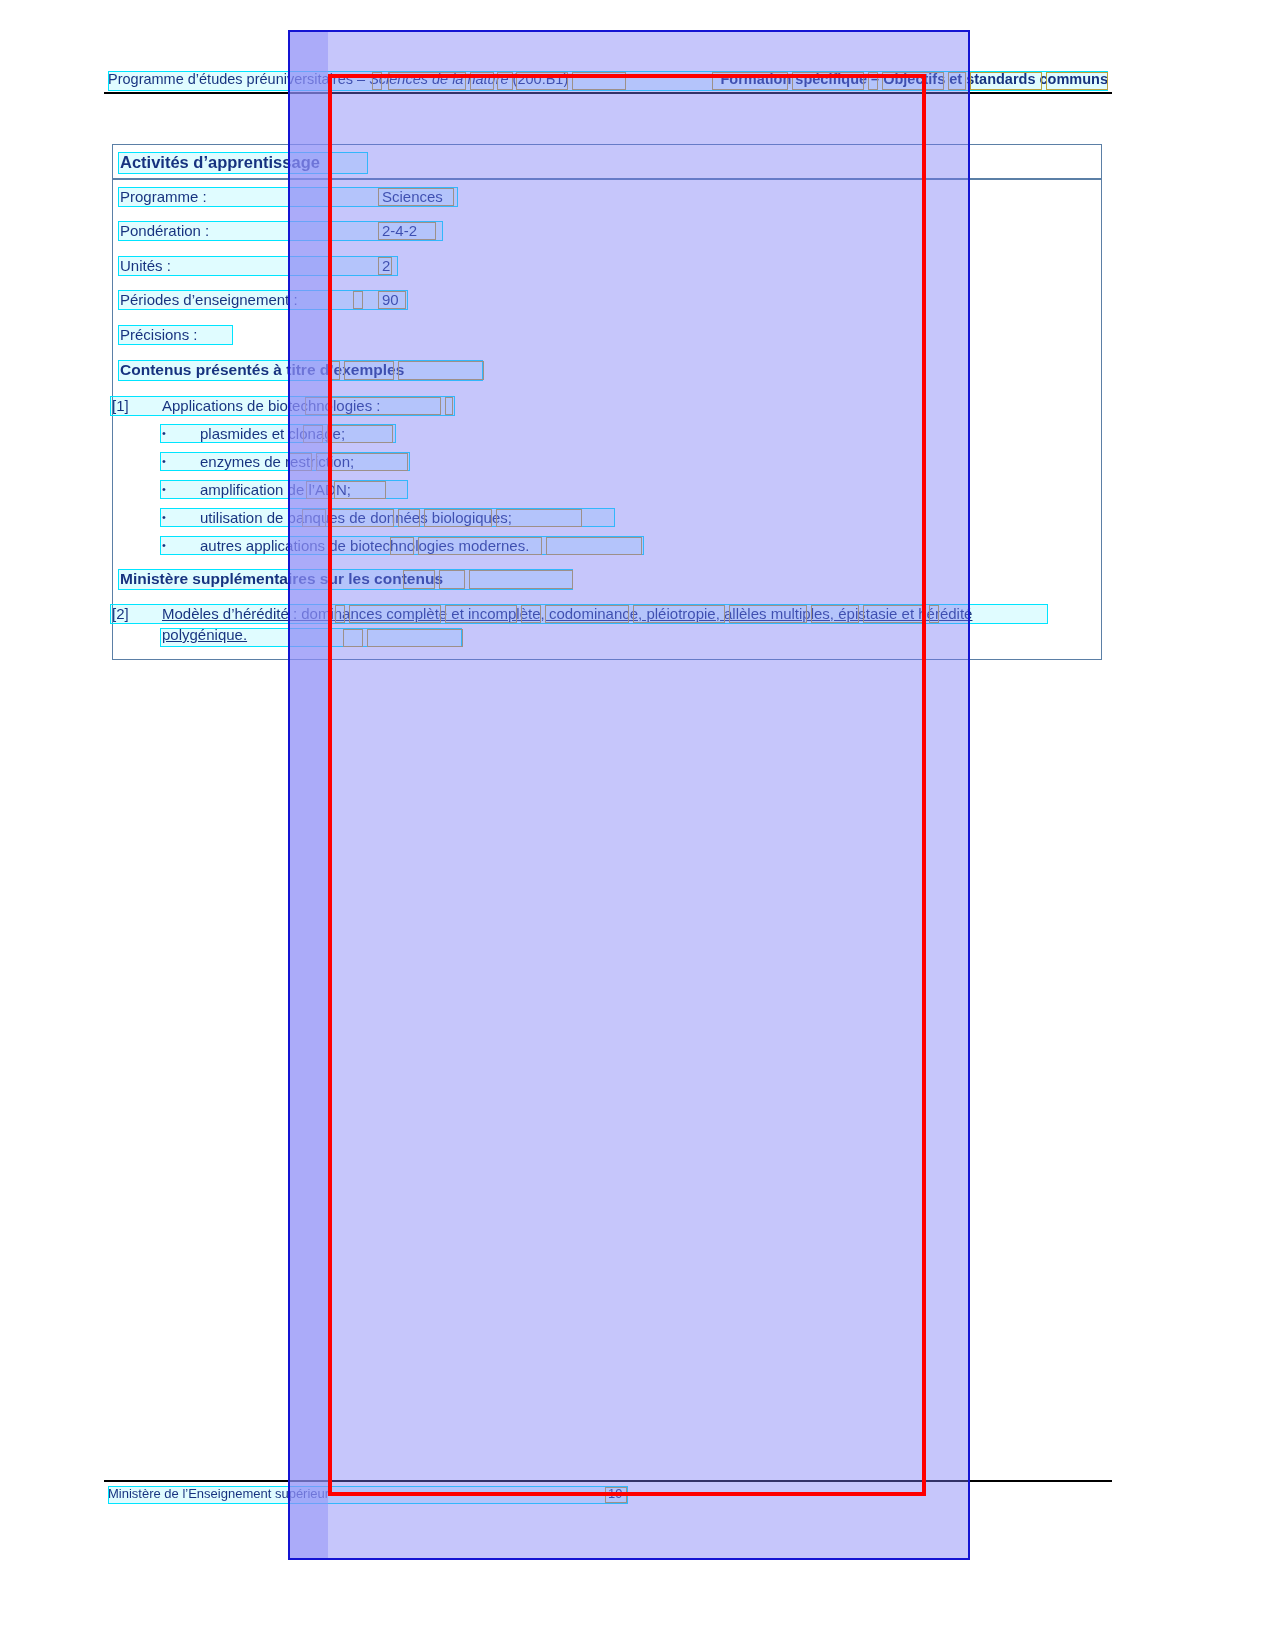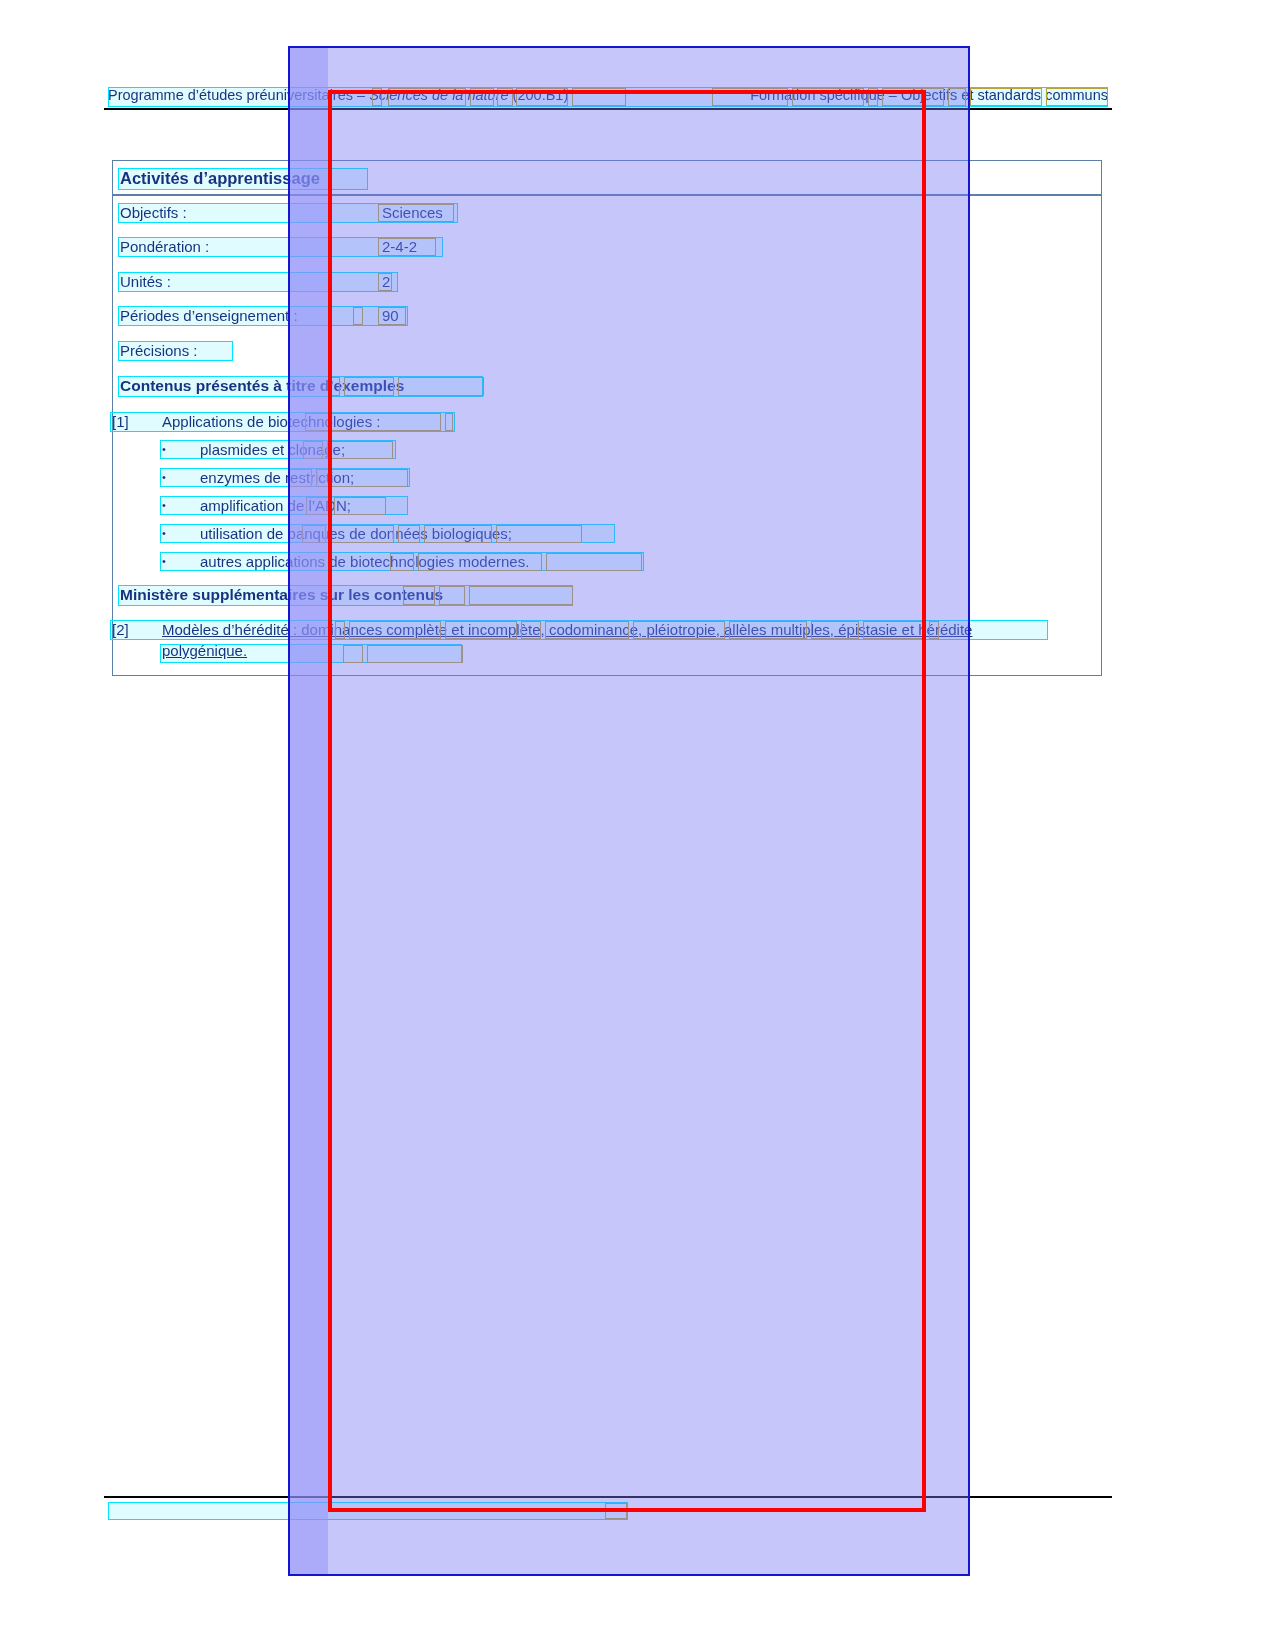--- a/index.html
+++ b/index.html
@@ -1,21 +1,21 @@
 <!DOCTYPE html>
 <html><head>
 <meta charset="utf-8">
 <style>
   html,body{margin:0;padding:0;background:#ffffff;}
   body{
     width:1275px;height:1651px;position:relative;overflow:hidden;
     font-family:"Liberation Sans", sans-serif;
     color:#1a1a6e;
   }
-  .page{position:absolute;inset:0;margin-top:16px;}
+  .page{position:absolute;inset:0;}
 
   
   .sel-blue-fill{
     position:absolute;left:288px;top:30px;width:682px;height:1530px;
     background:rgba(120,120,245,0.42);
     border:2px solid #1414d2;
     box-sizing:border-box;
     pointer-events:none;
   }
   .sel-blue-inner{
@@ -30,21 +30,21 @@
     background:transparent;
     pointer-events:none;
   }
 
   
   .header{
     position:absolute;left:108px;top:68px;width:1000px;height:22px;
     font-size:14.5px;line-height:22px;white-space:nowrap;
   }
   .header .left{position:absolute;left:0;top:0;}
-  .header .right{position:absolute;right:0;top:0;}
+  .header .right{position:absolute;right:0;top:0;font-weight:bold;}
   .header i{font-style:italic;}
   .header-rule{
     position:absolute;left:104px;top:92px;width:1008px;height:2px;background:#000000;
   }
 
   
   .footer{
     position:absolute;left:108px;top:1484px;width:1000px;height:20px;
     font-size:13px;line-height:20px;white-space:nowrap;
   }
@@ -104,21 +104,21 @@
     <span class="left"><span>Programme d’études préuniversitaires – </span><i>Sciences de la nature</i><span> (200.B1)</span></span>
     <span class="right">Formation spécifique – Objectifs et standards communs</span>
   </div>
   <div class="header-rule"></div>
 
   <div class="box"></div>
   <div class="box-title-rule"></div>
   <div class="box-title">Activités d’apprentissage</div>
 
   <div class="field" style="left:120px;top:186px;width:460px;">
-    <span class="lbl">Objectifs :</span>
+    <span class="lbl">Programme :</span>
     <span class="val" style="left:262px;">Sciences</span>
   </div>
   <div class="field" style="left:120px;top:220px;width:460px;">
     <span class="lbl">Pondération :</span>
     <span class="val" style="left:262px;">2-4-2</span>
   </div>
   <div class="field" style="left:120px;top:255px;width:460px;">
     <span class="lbl">Unités :</span>
     <span class="val" style="left:262px;">2</span>
   </div>
@@ -160,20 +160,24 @@
   </div>
 
   <div class="section-head" style="left:120px;top:568px;">Ministère supplémentaires sur les contenus</div>
 
   <div class="numitem" style="left:112px;top:603px;width:955px;">
     <span class="num">[2]</span>
     <span class="txt" style="width:895px;text-decoration:underline;">Modèles d’hérédité : dominances complète et incomplète, codominance, pléiotropie, allèles multiples, épistasie et hérédité polygénique.</span>
   </div>
 
   <div class="footer-rule"></div>
+  <div class="footer">
+    <span class="fleft">Ministère de l’Enseignement supérieur</span>
+    <span class="fpage">19</span>
+  </div>
 
   <div class="ocrline" style="left:108px;top:71px;width:1000px;height:20px;"></div>
   <div class="ocrline" style="left:118px;top:152px;width:250px;height:22px;"></div>
   <div class="ocrline" style="left:118px;top:187px;width:340px;height:20px;"></div>
   <div class="ocrline" style="left:118px;top:221px;width:325px;height:20px;"></div>
   <div class="ocrline" style="left:118px;top:256px;width:280px;height:20px;"></div>
   <div class="ocrline" style="left:118px;top:290px;width:290px;height:20px;"></div>
   <div class="ocrline" style="left:118px;top:325px;width:115px;height:20px;"></div>
   <div class="ocrline" style="left:118px;top:360px;width:365px;height:21px;"></div>
   <div class="ocrline" style="left:110px;top:396px;width:345px;height:20px;"></div>

